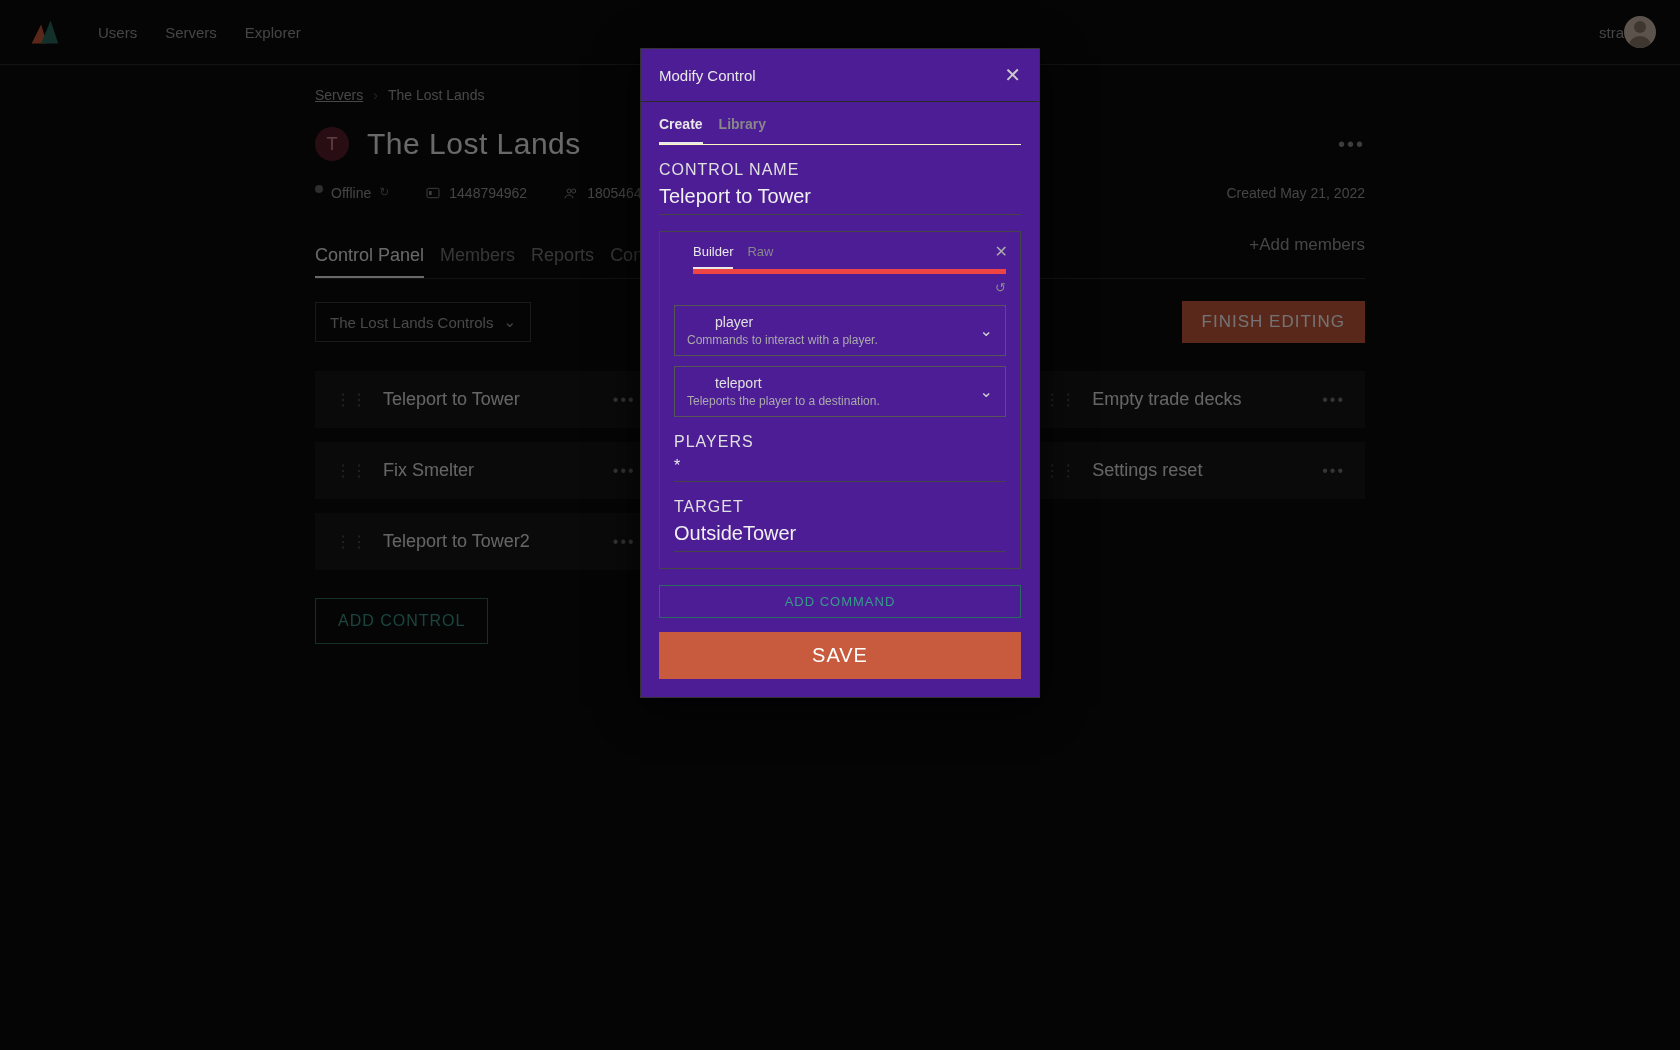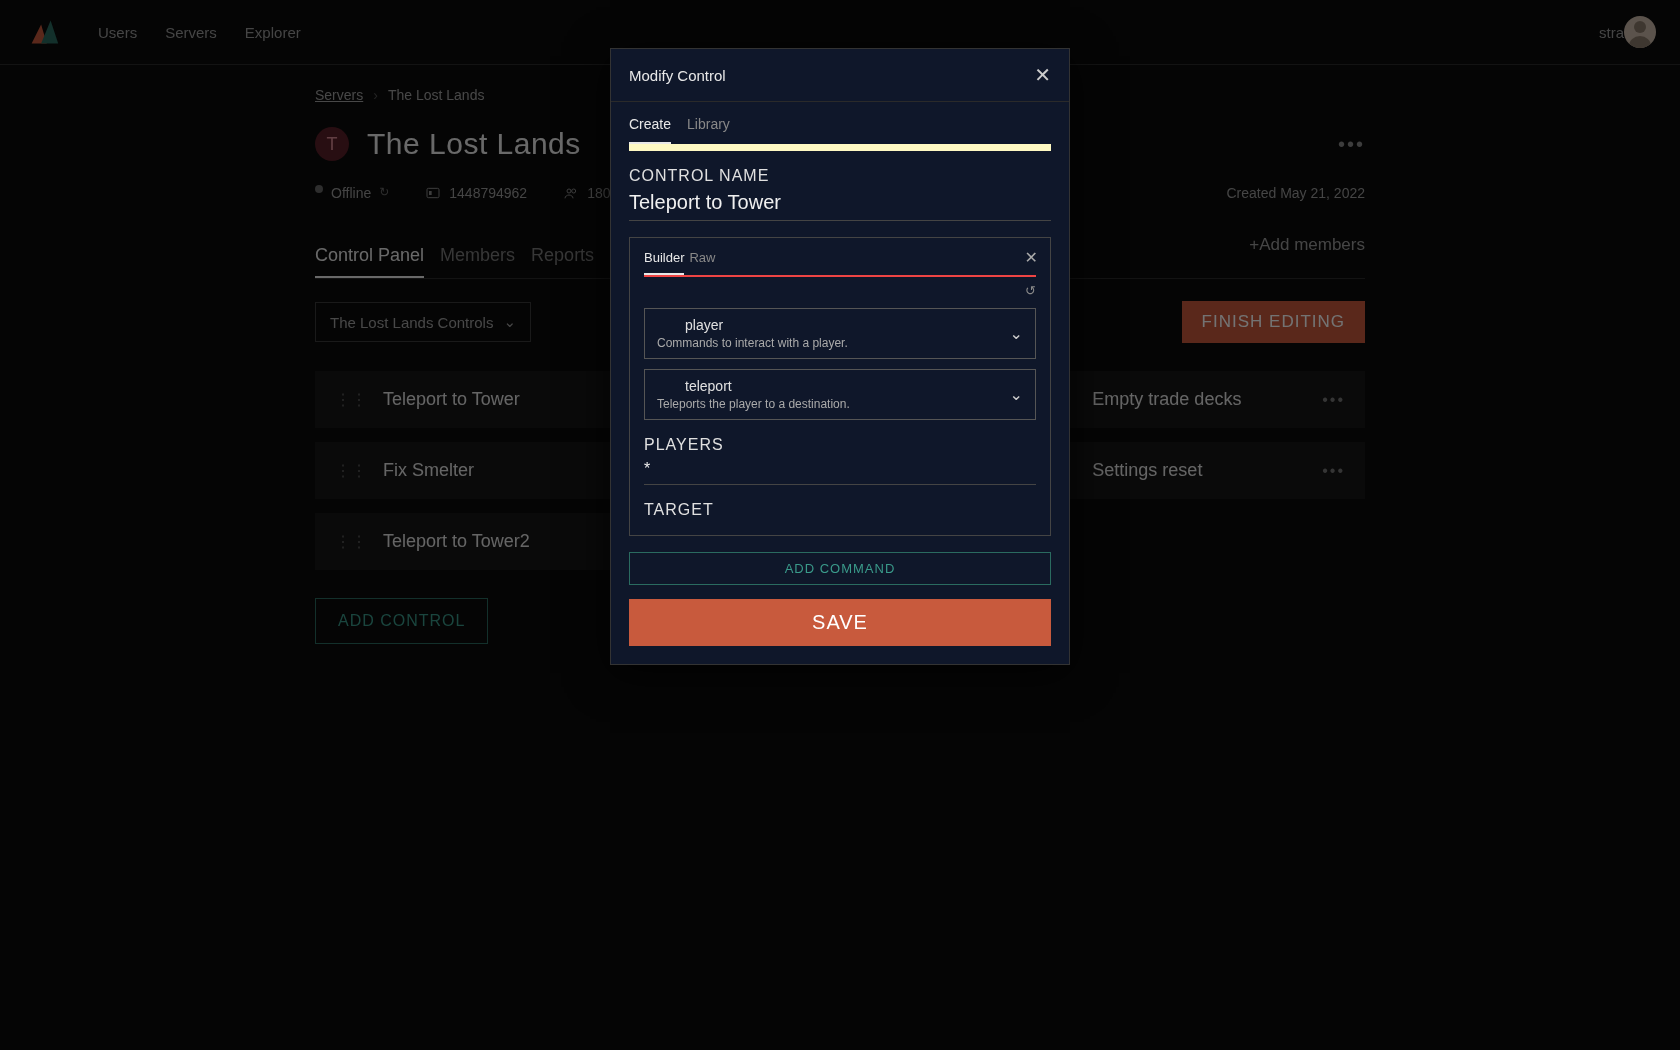--- a/index.html
+++ b/index.html
@@ -213,22 +213,22 @@
   inset: 0;
   background: rgba(0,0,0,0.55);
 }
 
 
 .modal {
   position: absolute;
   top: 48px;
   left: 50%;
   transform: translateX(-50%);
-  width: 460px;
-  background: #0f172a;
+  width: 400px;
+  background: #4c1d95;
   border: 1px solid #333;
   box-shadow: 0 8px 40px rgba(0,0,0,0.8);
 }
 .modal-header {
   display: flex;
   align-items: center;
   justify-content: space-between;
   padding: 14px 18px;
   border-bottom: 1px solid #2a2a2a;
 }
@@ -238,22 +238,23 @@
   font-size: 20px;
   cursor: pointer;
   background: none;
   border: none;
 }
 .modal-body { padding: 0 18px 18px; }
 
 .modal-tabs {
   display: flex;
   gap: 16px;
-  border-bottom: 7px solid #fef9c3;
+  border-bottom: 1px solid #fef9c3;
   margin-top: 4px;
+  font-weight: bold;
 }
 .modal-tab {
   padding: 10px 0;
   font-size: 14px;
   color: #888;
   cursor: pointer;
   border-bottom: 2px solid transparent;
 }
 .modal-tab.active {
   color: #e8e8e8;
@@ -280,22 +281,23 @@
 .field-input.small { font-size: 16px; }
 
 .builder-box {
   border: 1px solid #444;
   margin-top: 16px;
   padding: 12px 14px 16px;
   position: relative;
 }
 .builder-tabs {
   display: flex;
-  gap: 5px;
-  border-bottom: 2px solid #ef4444;
+  gap: 14px;
+  border-bottom: 5px solid #ef4444;
+  margin-left: 19px;
 }
 .builder-tab {
   padding: 0 0 8px;
   font-size: 13px;
   color: #888;
   cursor: pointer;
   border-bottom: 2px solid transparent;
 }
 .builder-tab.active {
   color: #e8e8e8;
@@ -525,18 +527,19 @@
           <div class="cmd-name">teleport</div>
           <div class="cmd-desc">Teleports the player to a destination.</div>
         </div>
         <span class="chevron">⌄</span>
       </div>
 
       <div class="field-label">PLAYERS</div>
       <input class="field-input small" value="*" style="">
 
       <div class="field-label">TARGET</div>
+      <input class="field-input" value="OutsideTower" style="">
     </div>
 
     <button class="add-command">ADD COMMAND</button>
     <button class="save-btn">SAVE</button>
   </div>
 </div>
 
 </body></html>

